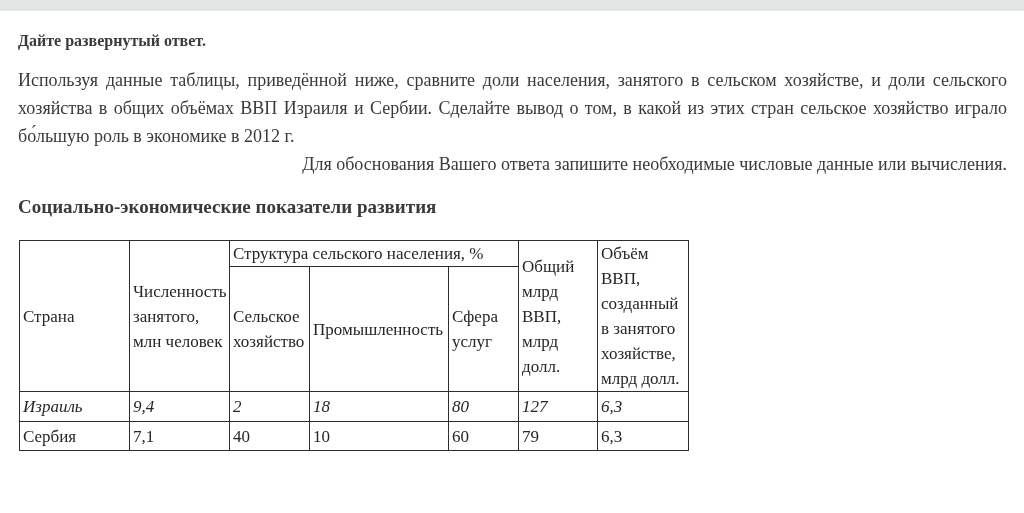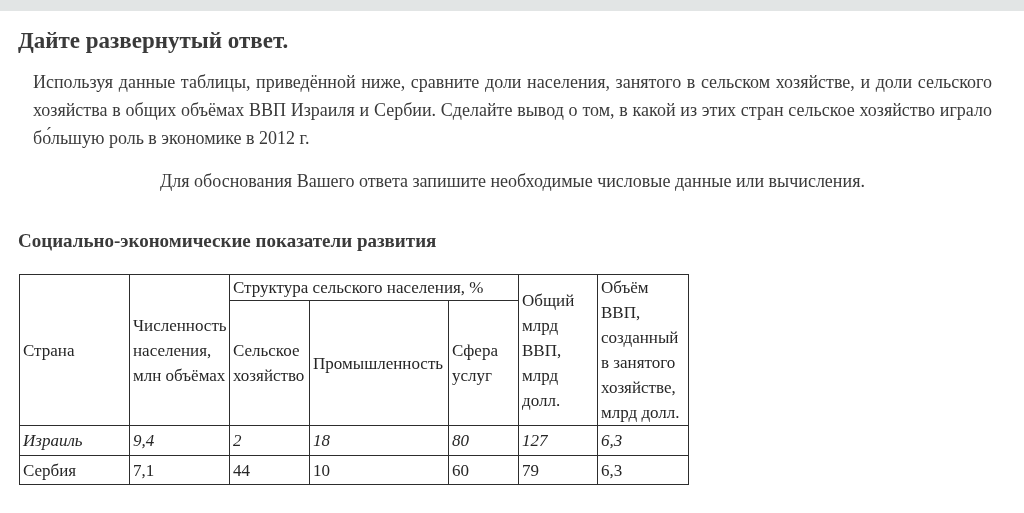--- a/index.html
+++ b/index.html
@@ -13,34 +13,34 @@
   }
   .top-bar {
     width: 100%; height: 11px;
     background: #e2e5e5;
   }
   .content {
     padding: 0 17px 0 18px;
   }
   .task-heading {
     margin: 18px 0 0 0;
-    font-size: 23px;
+    font-size: 16px;
     line-height: 24px;
     font-weight: bold;
   }
   .task-text {
     margin-top: 13px;
     font-size: 18px;
     line-height: 28px;
   }
-  .task-text p { margin: 15px; }
+  .task-text p { margin: 0; }
   .task-paragraph { text-align: justify; }
-  .task-instruction { text-align: center; }
+  .task-instruction { text-align: right; }
   .table-title {
-    margin-top: 32px;
+    margin-top: 15px;
     font-size: 19px;
     line-height: 28px;
     font-weight: bold;
   }
   table.indicators {
     border-collapse: collapse;
     table-layout: fixed;
     width: 669px;
     margin: 19px 0 0 1px;
     color: #262626;
@@ -87,21 +87,21 @@
         <col class="c2">
         <col class="c3">
         <col class="c4">
       <col class="c5">
         <col class="c6">
         <col class="c7">
     </colgroup>
     <tbody>
       <tr class="r-top">
         <th rowspan="2">Страна</th>
-        <th rowspan="2">Численность населения, млн объёмах</th>
+        <th rowspan="2">Численность занятого, млн человек</th>
         <th colspan="3">Структура сельского населения, %</th>
         <th rowspan="2">Общий млрд ВВП, млрд долл.</th>
         <th rowspan="2">Объём ВВП, созданный в занятого хозяйстве, млрд долл.</th>
       </tr>
       <tr class="r-sub">
         <th>Сельское хозяйство</th>
         <th>Промышленность</th>
         <th>Сфера услуг</th>
       </tr>
       <tr class="r-data">
@@ -109,21 +109,21 @@
         <td>9,4</td>
         <td>2</td>
         <td>18</td>
         <td>80</td>
         <td>127</td>
         <td>6,3</td>
       </tr>
       <tr class="r-data2">
         <td>Сербия</td>
         <td>7,1</td>
-        <td>44</td>
+        <td>40</td>
         <td>10</td>
         <td>60</td>
         <td>79</td>
         <td>6,3</td>
       </tr>
     </tbody>
   </table>
 
 </div>
 

